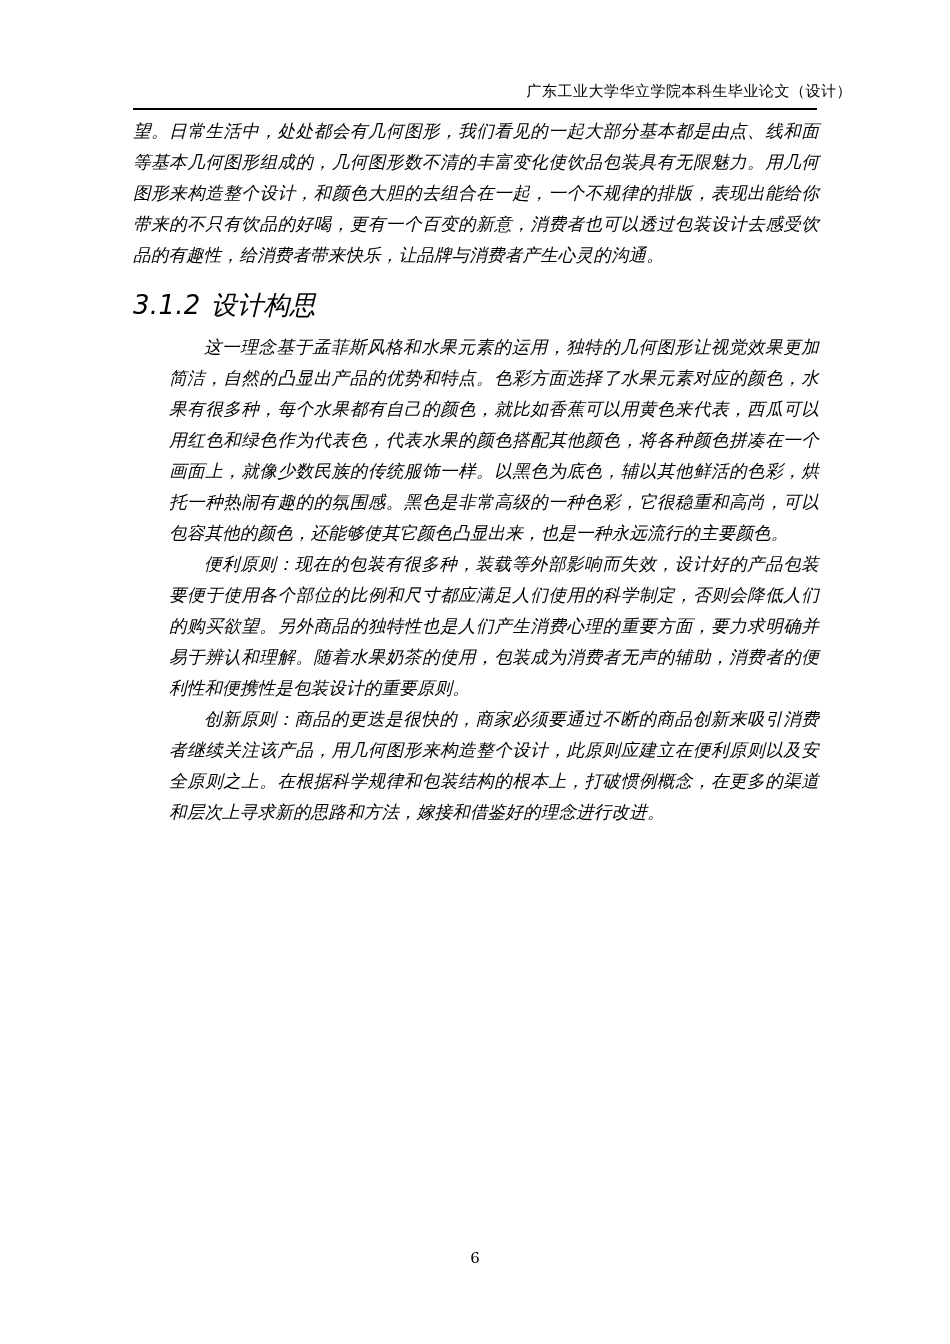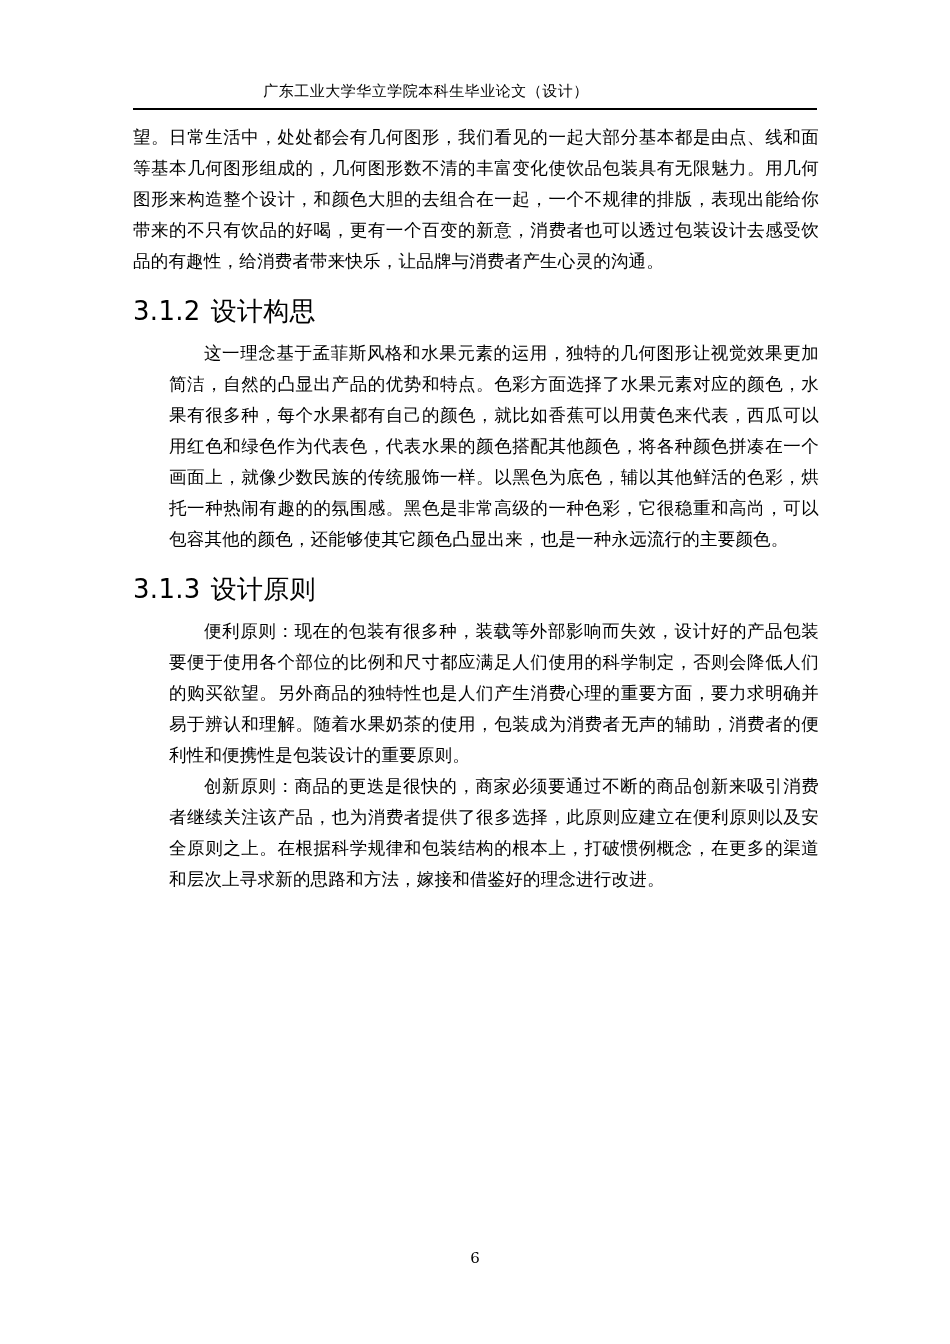--- a/index.html
+++ b/index.html
@@ -20,38 +20,39 @@
     width: 950px;
     height: 1344px;
     box-sizing: border-box;
     padding: 0;
   }
   .header {
     position: absolute;
     top: 82px;
     left: 0;
     width: 852px;
-    text-align: center;
+    text-align: right;
     font-size: 15px;
     font-family: Liberation Sans, sans-serif;
     letter-spacing: 0.5px;
   }
   .header-rule {
     position: absolute;
     top: 108px;
     left: 133px;
     width: 684px;
     height: 0;
     border-top: 2.5px solid #000;
   }
   .content {
     position: absolute;
-    top: 122px;
+    top: 116px;
     left: 133px;
     width: 686px;
+    font-style: italic;
   }
   p.body-text {
     margin: 0 0 0 0;
     font-size: 17.5px;
     line-height: 31px;
     text-align: justify;
     text-justify: inter-ideograph;
     letter-spacing: 0.2px;
   }
   p.indent {
@@ -90,24 +91,21 @@
   <div class="content">
 
     <p class="body-text">望。日常生活中，处处都会有几何图形，我们看见的一起大部分基本都是由点、线和面等基本几何图形组成的，几何图形数不清的丰富变化使饮品包装具有无限魅力。用几何图形来构造整个设计，和颜色大胆的去组合在一起，一个不规律的排版，表现出能给你带来的不只有饮品的好喝，更有一个百变的新意，消费者也可以透过包装设计去感受饮品的有趣性，给消费者带来快乐，让品牌与消费者产生心灵的沟通。</p>
 
     <h2 class="section-heading">
       <span class="num">3.1.2</span><span>设计构思</span>
     </h2>
 
     <p class="body-text indent">这一理念基于孟菲斯风格和水果元素的运用，独特的几何图形让视觉效果更加简洁，自然的凸显出产品的优势和特点。色彩方面选择了水果元素对应的颜色，水果有很多种，每个水果都有自己的颜色，就比如香蕉可以用黄色来代表，西瓜可以用红色和绿色作为代表色，代表水果的颜色搭配其他颜色，将各种颜色拼凑在一个画面上，就像少数民族的传统服饰一样。以黑色为底色，辅以其他鲜活的色彩，烘托一种热闹有趣的的氛围感。黑色是非常高级的一种色彩，它很稳重和高尚，可以包容其他的颜色，还能够使其它颜色凸显出来，也是一种永远流行的主要颜色。</p>
 
-    <h2 class="section-heading">
-      <span class="num">3.1.3</span><span>设计原则</span>
-    </h2>
 
     <p class="body-text indent">便利原则：现在的包装有很多种，装载等外部影响而失效，设计好的产品包装要便于使用各个部位的比例和尺寸都应满足人们使用的科学制定，否则会降低人们的购买欲望。另外商品的独特性也是人们产生消费心理的重要方面，要力求明确并易于辨认和理解。随着水果奶茶的使用，包装成为消费者无声的辅助，消费者的便利性和便携性是包装设计的重要原则。</p>
-    <p class="body-text indent">创新原则：商品的更迭是很快的，商家必须要通过不断的商品创新来吸引消费者继续关注该产品，也为消费者提供了很多选择，此原则应建立在便利原则以及安全原则之上。在根据科学规律和包装结构的根本上，打破惯例概念，在更多的渠道和层次上寻求新的思路和方法，嫁接和借鉴好的理念进行改进。</p>
+    <p class="body-text indent">创新原则：商品的更迭是很快的，商家必须要通过不断的商品创新来吸引消费者继续关注该产品，用几何图形来构造整个设计，此原则应建立在便利原则以及安全原则之上。在根据科学规律和包装结构的根本上，打破惯例概念，在更多的渠道和层次上寻求新的思路和方法，嫁接和借鉴好的理念进行改进。</p>
 
   </div>
 
   <div class="footer">6</div>
 
 </div>
 
 </body></html>

